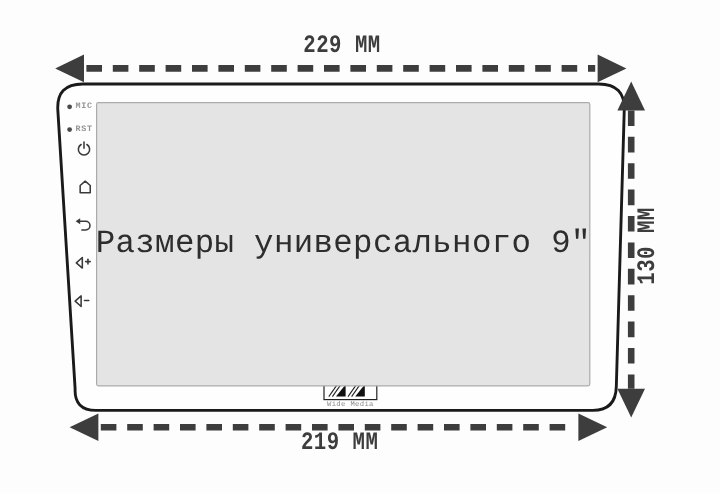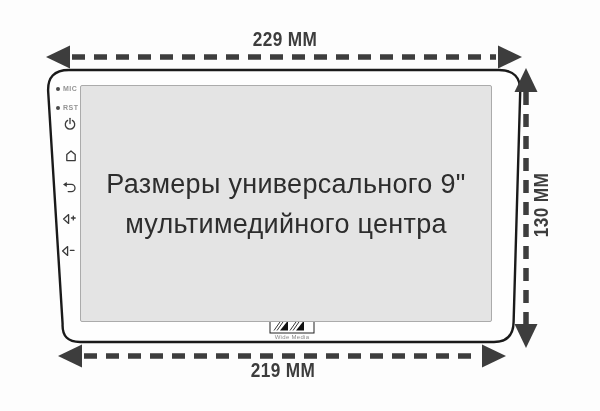--- a/index.html
+++ b/index.html
@@ -7,21 +7,21 @@
     --outline:#1a1a1a;
     --screen_bg:#e4e4e4;
     --screen_border:#ababab;
     --caption:#2d2d2d;
     --muted:#949494;
     --icon:#3a3a3a;
   }
   html,body{margin:0;padding:0;background:#ffffff;}
   .stage{
     position:relative;width:600px;height:411px;background:#fdfdfd;
-    overflow:hidden;font-family:Liberation Sans, sans-serif;
+    overflow:hidden;font-family:Liberation Mono, monospace;
   }
   .bg-svg{position:absolute;left:0;top:0;}
   .dash{stroke:var(--dimension);stroke-width:5.5;stroke-dasharray:13 9;fill:none;}
   .arr{fill:var(--dimension);stroke:none;}
   .device{fill:#fefefe;stroke:var(--outline);stroke-width:2.4;}
   .logo-rect{fill:#ffffff;stroke:#222;stroke-width:1;}
   .logo-line{stroke:#222;stroke-width:0.9;fill:none;}
   .logo-tri{fill:#111;stroke:none;}
 
   .dim-label{
@@ -99,21 +99,20 @@
       <polygon class="logo-tri" points="296,330.5 304,320.5 304,330.5"></polygon>
     </g>
   </svg>
 
   <div class="dim-label dim-top">229 MM</div>
   <div class="dim-label dim-bottom">219 MM</div>
   <div class="dim-label dim-side">130 MM</div>
 
   <div class="screen">
     <div class="screen-line">Размеры универсального 9"</div>
-    <div class="screen-line">мультимедийного центра</div>
   </div>
 
   <div class="hole-row mic-row">
     <span class="hole"></span>
     <span>MIC</span>
   </div>
   <div class="hole-row rst-row">
     <span class="hole"></span>
     <span>RST</span>
   </div>

